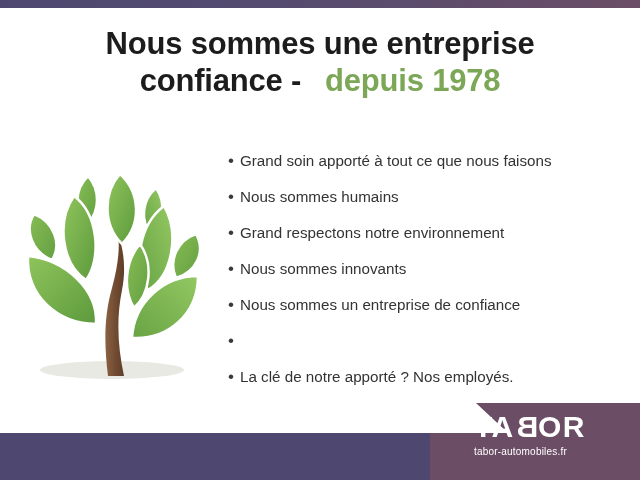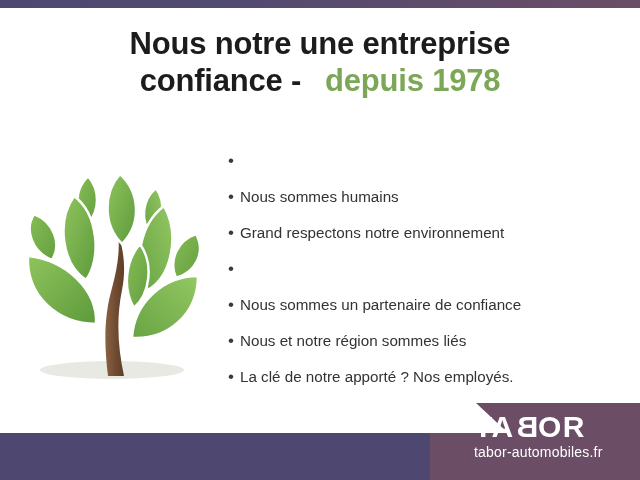--- a/index.html
+++ b/index.html
@@ -119,36 +119,36 @@
     color: #ffffff;
     letter-spacing: 1.5px;
     line-height: 30px;
     font-family: "Liberation Sans", sans-serif;
   }
   .logo-b {
     display: inline-block;
     transform: scaleX(-1);
   }
   .logo-url {
-    font-size: 14px;
+    font-size: 10px;
     color: #ffffff;
     letter-spacing: 0.2px;
     line-height: 16px;
     margin-top: 2px;
   }
 </style>
 </head>
 <body>
 
 <div class="slide">
 
   <div class="top-bar"></div>
 
   <div class="title-block">
-    <div class="title-line">Nous notre une entreprise</div>
+    <div class="title-line">Nous sommes une entreprise</div>
     <div class="title-line"><span>confiance -</span><span class="title-accent">depuis 1978</span></div>
   </div>
 
   <div class="tree-art">
     <svg width="210" height="238" viewBox="0 0 210 238" xmlns="http://www.w3.org/2000/svg">
       <defs>
         <linearGradient id="lg1" x1="0" y1="0" x2="1" y2="1">
           <stop offset="0%" stop-color="#8fc45c"></stop>
           <stop offset="100%" stop-color="#5d9a3c"></stop>
         </linearGradient>
@@ -194,44 +194,45 @@
 
         <path d="M132 96 C146 116 142 146 126 160 C114 140 118 112 132 96 Z" fill="url(#lg2)"></path>
       </g>
     </svg>
   </div>
 
   <div class="bullets">
 
     <div class="bullet-row">
       <span class="bullet-dot">•</span>
+      <span class="bullet-text">Grand soin apporté à tout ce que nous faisons</span>
     </div>
 
     <div class="bullet-row">
       <span class="bullet-dot">•</span>
       <span class="bullet-text">Nous sommes humains</span>
     </div>
 
     <div class="bullet-row">
       <span class="bullet-dot">•</span>
       <span class="bullet-text">Grand respectons notre environnement</span>
     </div>
 
     <div class="bullet-row">
       <span class="bullet-dot">•</span>
-    </div>
-
-    <div class="bullet-row">
-      <span class="bullet-dot">•</span>
-      <span class="bullet-text">Nous sommes un partenaire de confiance</span>
-    </div>
-
-    <div class="bullet-row">
-      <span class="bullet-dot">•</span>
-      <span class="bullet-text">Nous et notre région sommes liés</span>
+      <span class="bullet-text">Nous sommes innovants</span>
+    </div>
+
+    <div class="bullet-row">
+      <span class="bullet-dot">•</span>
+      <span class="bullet-text">Nous sommes un entreprise de confiance</span>
+    </div>
+
+    <div class="bullet-row">
+      <span class="bullet-dot">•</span>
     </div>
 
     <div class="bullet-row">
       <span class="bullet-dot">•</span>
       <span class="bullet-text">La clé de notre apporté ? Nos employés.</span>
     </div>
 
   </div>
 
   <div class="footer-left"></div>

